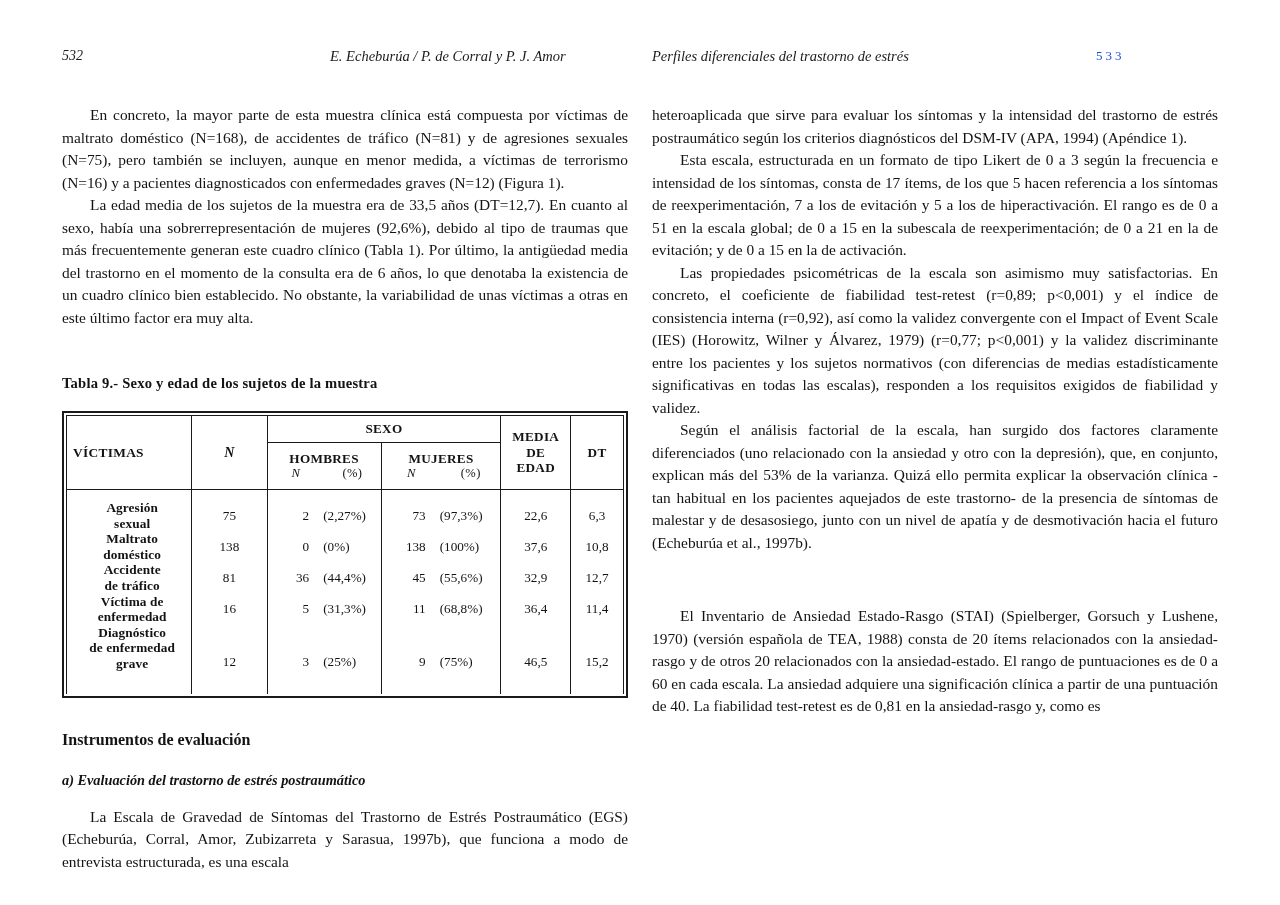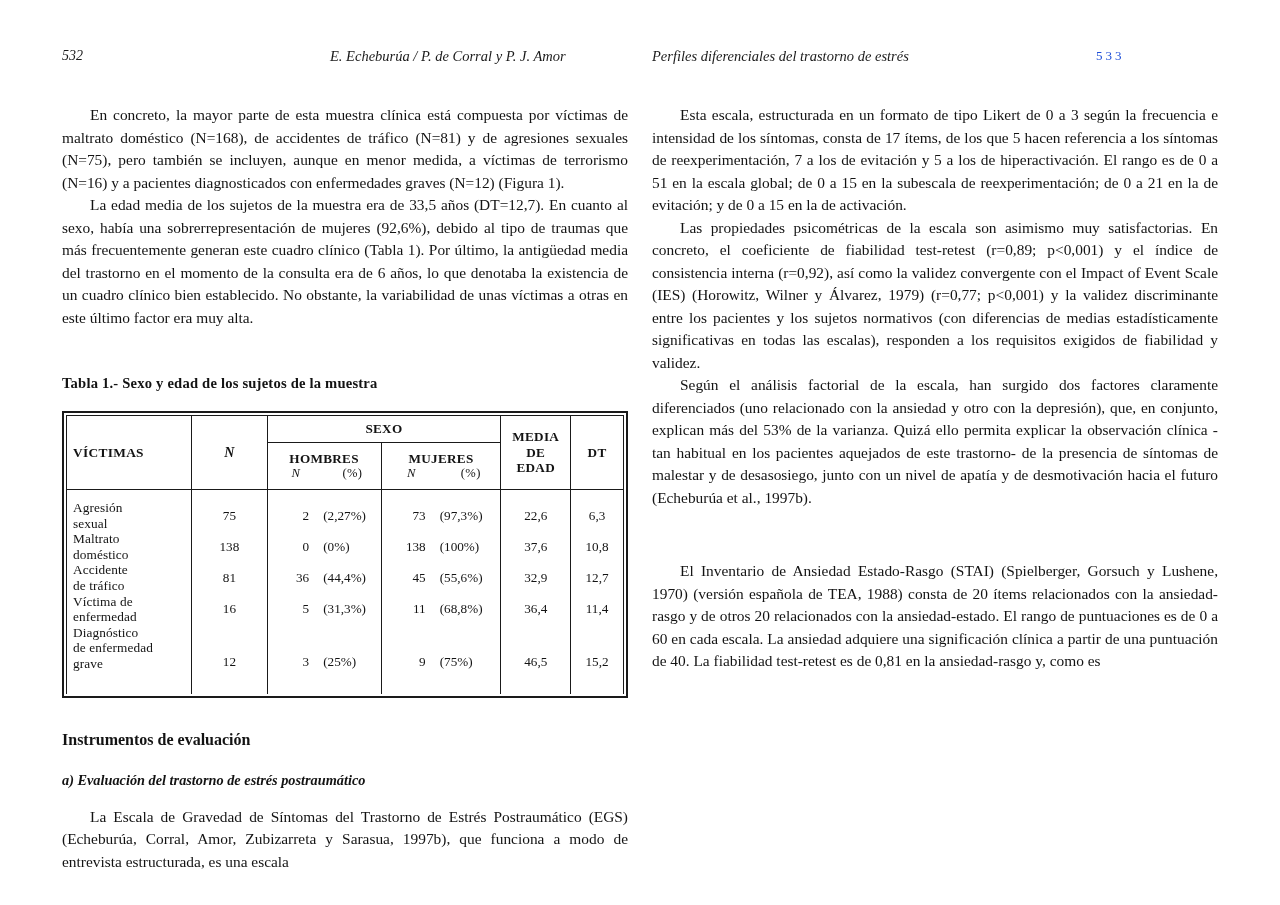--- a/index.html
+++ b/index.html
@@ -116,25 +116,25 @@
     width: 100%;
   }
   .sub-split > span { flex: 1; text-align: center; }
   .sexo-sub {
     font-size: 12.6px;
     font-weight: normal;
   }
   .sexo-sub .it { font-style: italic; }
 
   td.rowlabel {
-    font-weight: normal;
+    font-weight: bold;
     font-size: 13.3px;
     line-height: 15.6px;
     padding: 0 0 0 6px !important;
-    text-align: left;
+    text-align: center;
     letter-spacing: 0.1px;
   }
   td.num { text-align: center; font-size: 13.2px; }
   td.pairtd { padding: 0 !important; }
   .pair {
     display: flex;
     width: 100%;
     align-items: center;
   }
   .pair .v { width: 42%; text-align: right; padding-right: 6px; }
@@ -154,21 +154,21 @@
   <div class="runhead right-title">Perfiles diferenciales del trastorno de estrés</div>
   <div class="runhead right-folio">533</div>
 
   <div class="col left">
 
     <p class="body"><span>En concreto, la mayor parte de esta muestra clínica está compuesta por víctimas de maltrato doméstico (N=168), de accidentes de tráfico (N=81) y de agresiones sexuales (N=75), pero también se incluyen, aunque en menor medida, a víctimas de terrorismo (N=16) y a pacientes diagnosticados con enfermedades graves (N=12) (Figura 1).</span></p>
     <p class="body" style="margin-top:0"><span>La edad media de los sujetos de la muestra era de 33,5 años (DT=12,7). En cuanto al sexo, había una sobrerrepresentación de mujeres (92,6%), debido al tipo de traumas que más frecuentemente generan este cuadro clínico (Tabla 1). Por último, la antigüedad media del trastorno en el momento de la consulta era de 6 años, lo que denotaba la existencia de un cuadro clínico bien establecido. No obstante, la variabilidad de unas víctimas a otras en este último factor era muy alta.</span></p>
 
     <div style="height:44px"></div>
 
-    <p class="tbl-caption">Tabla 1.- Sexo y edad de los sujetos de la muestra</p>
+    <p class="tbl-caption">Tabla 9.- Sexo y edad de los sujetos de la muestra</p>
 
     <div style="height:18px"></div>
 
     <div class="tbl-wrap">
       <table class="data">
         <colgroup>
           <col style="width:22.5%">
           <col style="width:13.5%">
           <col style="width:20.5%">
           <col style="width:21.5%">
@@ -341,20 +341,21 @@
     <p class="h-plain">Instrumentos de evaluación</p>
 
     <div style="height:20px"></div>
     <p class="h-ital">a) Evaluación del trastorno de estrés postraumático</p>
 
     <div style="height:16px"></div>
     <p class="body"><span>La Escala de Gravedad de Síntomas del Trastorno de Estrés Postraumático (EGS) (Echeburúa, Corral, Amor, Zubizarreta y Sarasua, 1997b), que funciona a modo de entrevista estructurada, es una escala</span></p>
   </div>
 
   <div class="col right">
+    <p class="body noindent"><span>heteroaplicada que sirve para evaluar los síntomas y la intensidad del trastorno de estrés postraumático según los criterios diagnósticos del DSM-IV (APA, 1994) (Apéndice 1).</span></p>
     <p class="body"><span>Esta escala, estructurada en un formato de tipo Likert de 0 a 3 según la frecuencia e intensidad de los síntomas, consta de 17 ítems, de los que 5 hacen referencia a los síntomas de reexperimentación, 7 a los de evitación y 5 a los de hiperactivación. El rango es de 0 a 51 en la escala global; de 0 a 15 en la subescala de reexperimentación; de 0 a 21 en la de evitación; y de 0 a 15 en la de activación.</span></p>
     <p class="body"><span>Las propiedades psicométricas de la escala son asimismo muy satisfactorias. En concreto, el coeficiente de fiabilidad test-retest (r=0,89; p&lt;0,001) y el índice de consistencia interna (r=0,92), así como la validez convergente con el Impact of Event Scale (IES) (Horowitz, Wilner y Álvarez, 1979) (r=0,77; p&lt;0,001) y la validez discriminante entre los pacientes y los sujetos normativos (con diferencias de medias estadísticamente significativas en todas las escalas), responden a los requisitos exigidos de fiabilidad y validez.</span></p>
     <p class="body"><span>Según el análisis factorial de la escala, han surgido dos factores claramente diferenciados (uno relacionado con la ansiedad y otro con la depresión), que, en conjunto, explican más del 53% de la varianza. Quizá ello permita explicar la observación clínica -tan habitual en los pacientes aquejados de este trastorno- de la presencia de síntomas de malestar y de desasosiego, junto con un nivel de apatía y de desmotivación hacia el futuro (Echeburúa et al., 1997b).</span></p>
 
     <div style="height:34px"></div>
 
     <div style="height:17px"></div>
     <p class="body"><span>El Inventario de Ansiedad Estado-Rasgo (STAI) (Spielberger, Gorsuch y Lushene, 1970) (versión española de TEA, 1988) consta de 20 ítems relacionados con la ansiedad-rasgo y de otros 20 relacionados con la ansiedad-estado. El rango de puntuaciones es de 0 a 60 en cada escala. La ansiedad adquiere una significación clínica a partir de una puntuación de 40. La fiabilidad test-retest es de 0,81 en la ansiedad-rasgo y, como es</span></p>
   </div>
 

